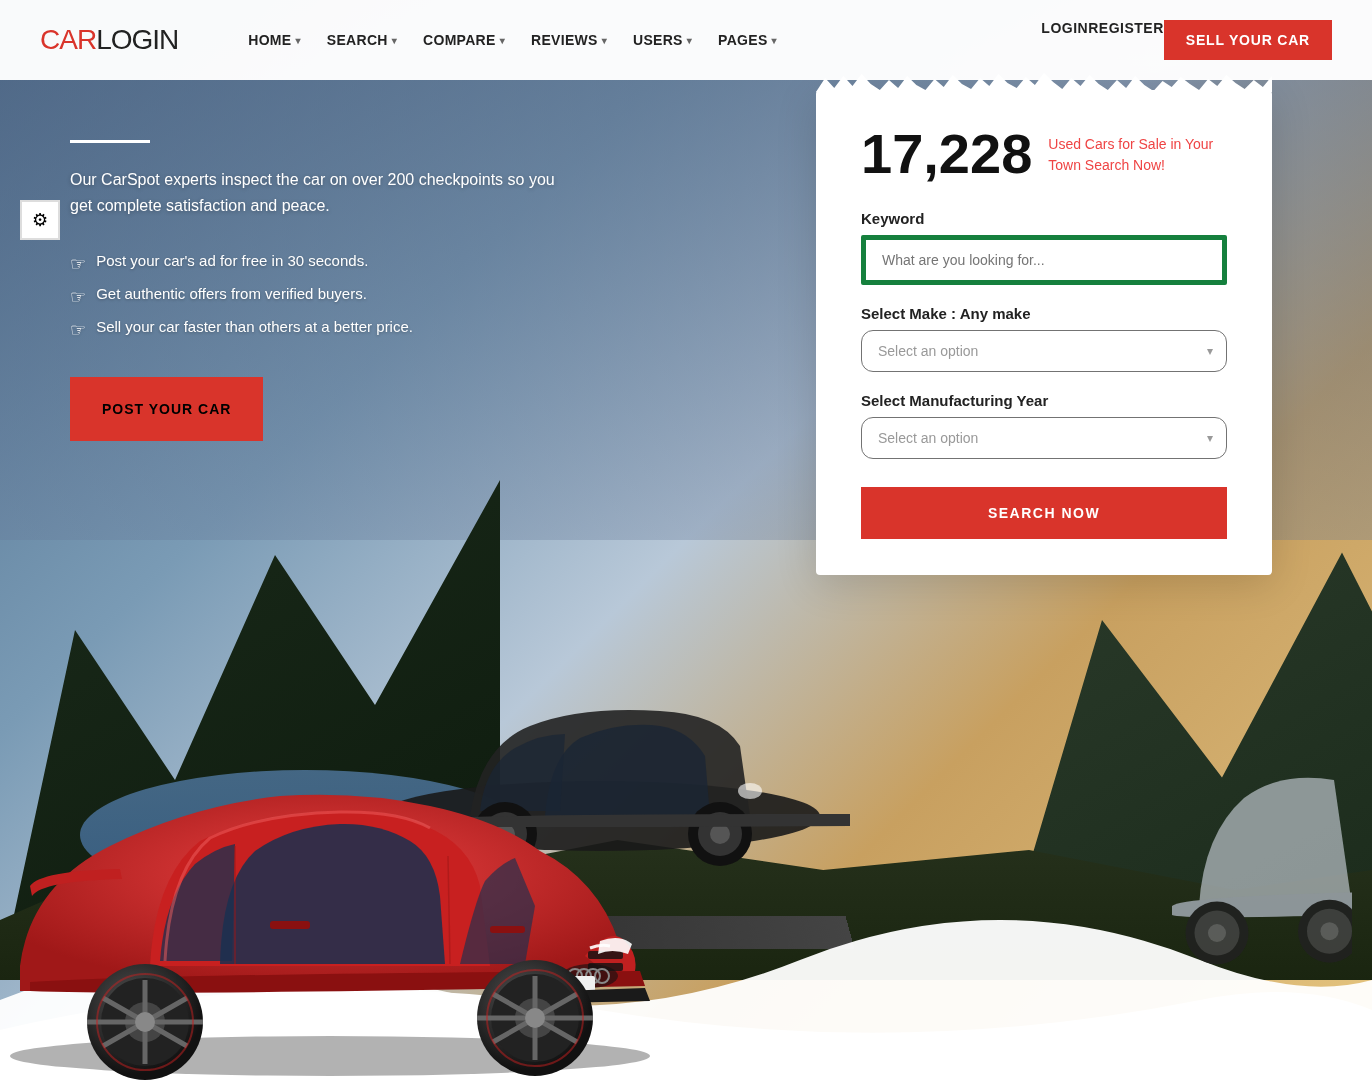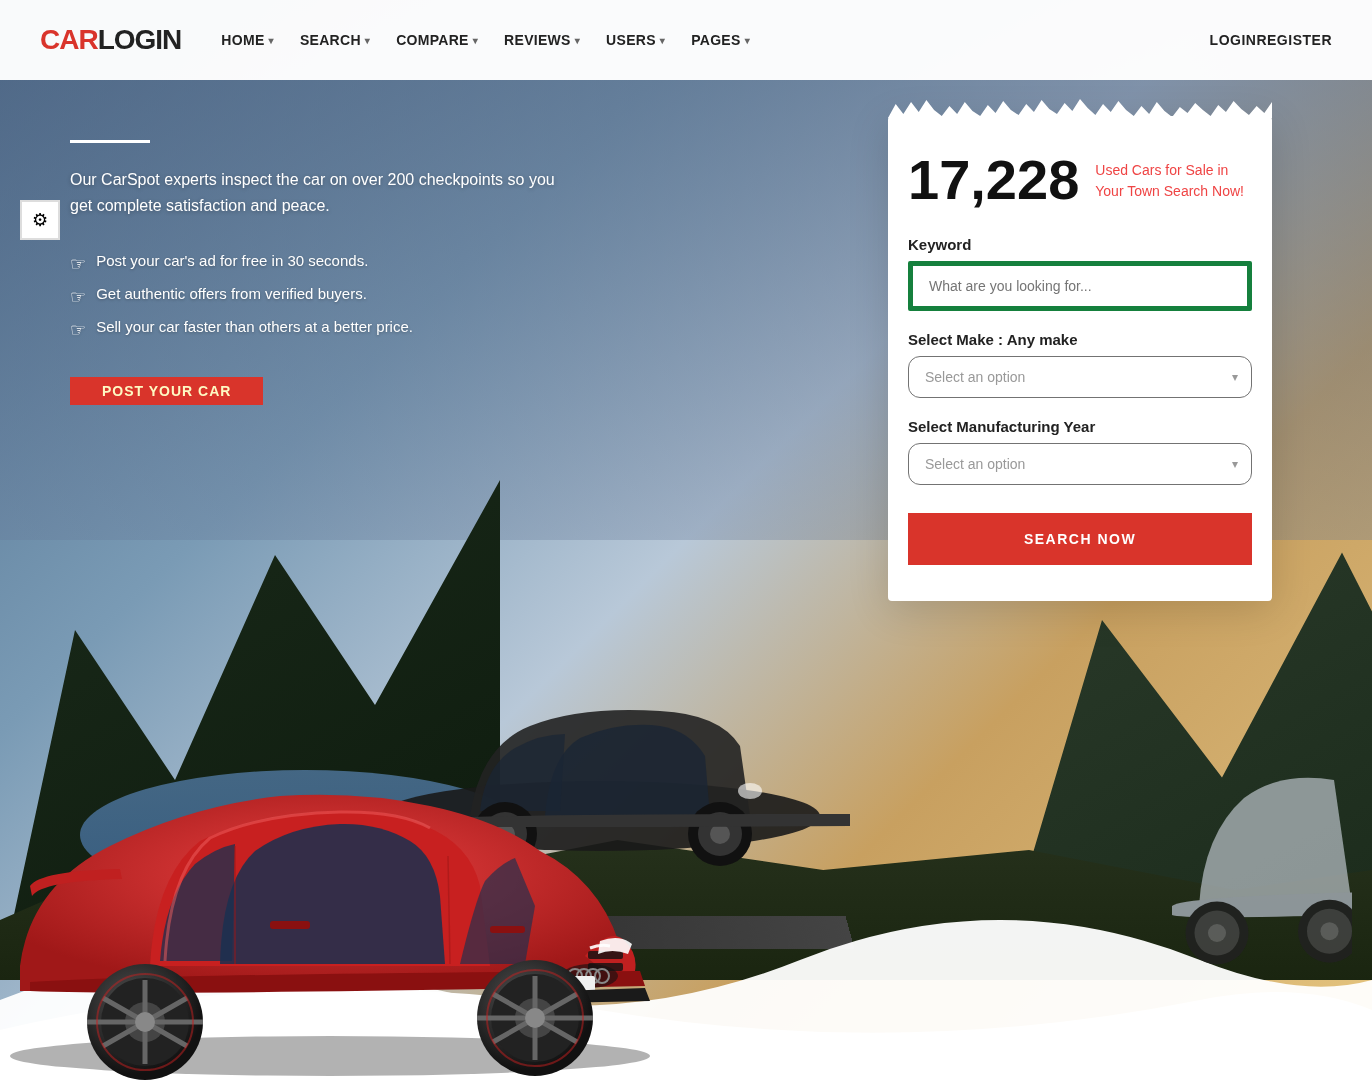--- a/index.html
+++ b/index.html
@@ -13,23 +13,23 @@
       display: flex;
       align-items: center;
       padding: 0 40px;
       height: 80px;
       background: rgba(255,255,255,0.97);
     }
     .logo {
       display: flex;
       align-items: center;
       font-size: 28px;
-      font-weight: 700;
+      font-weight: 400;
       letter-spacing: -1px;
-      margin-right: 30px;
+      margin-right: 60px;
       text-decoration: none;
     }
     .logo-car { color: #d9342b; }
     .logo-spot { color: #222; }
     .nav-links {
       display: flex;
       align-items: center;
       gap: 6px;
       flex: 1;
     }
@@ -145,39 +145,39 @@
       text-shadow: 0 1px 3px rgba(0,0,0,0.3);
     }
     .hero-list-icon {
       color: #fff;
       font-size: 18px;
       margin-top: 1px;
       flex-shrink: 0;
     }
     .post-btn {
       background: #d9342b;
-      color: #fef9c3;
+      color: #000000;
       font-size: 14px;
       font-weight: 800;
-      padding: 6px 32px;
+      padding: 24px 32px;
       letter-spacing: 1px;
       cursor: pointer;
       border: none;
       outline: none;
       display: inline-block;
     }
 
     
     .search-card {
       position: absolute;
-      top: 116px;
+      top: 90px;
       right: 100px;
-      width: 384px;
+      width: 456px;
       background: #fff;
-      padding: 36px 20px 36px;
+      padding: 36px 45px 36px;
       z-index: 20;
       box-shadow: 0 8px 40px rgba(0,0,0,0.15);
       border-radius: 4px;
       
     }
     .search-card::before {
       content: '';
       position: absolute;
       top: -18px;
       left: 0;
@@ -300,20 +300,21 @@
       <span class="nav-chevron">▾</span>
     </a>
     <a class="nav-item" href="#">
       <span>PAGES</span>
       <span class="nav-chevron">▾</span>
     </a>
   </div>
   <div class="nav-actions">
     <a class="nav-login" href="#">LOGIN</a>
     <a class="nav-register" href="#">REGISTER</a>
+    <button class="nav-sell">SELL YOUR CAR</button>
   </div>
 </nav>
 
 <section class="hero">
 
   <div class="hero-bg"></div>
 
   <div style="position:absolute;top:0;left:0;right:0;bottom:0;z-index:1;">
 
     <div style="position:absolute;top:0;left:0;right:0;height:50%;background:linear-gradient(to bottom, rgba(80,100,130,0.6) 0%, rgba(100,120,150,0.3) 100%);"></div>

